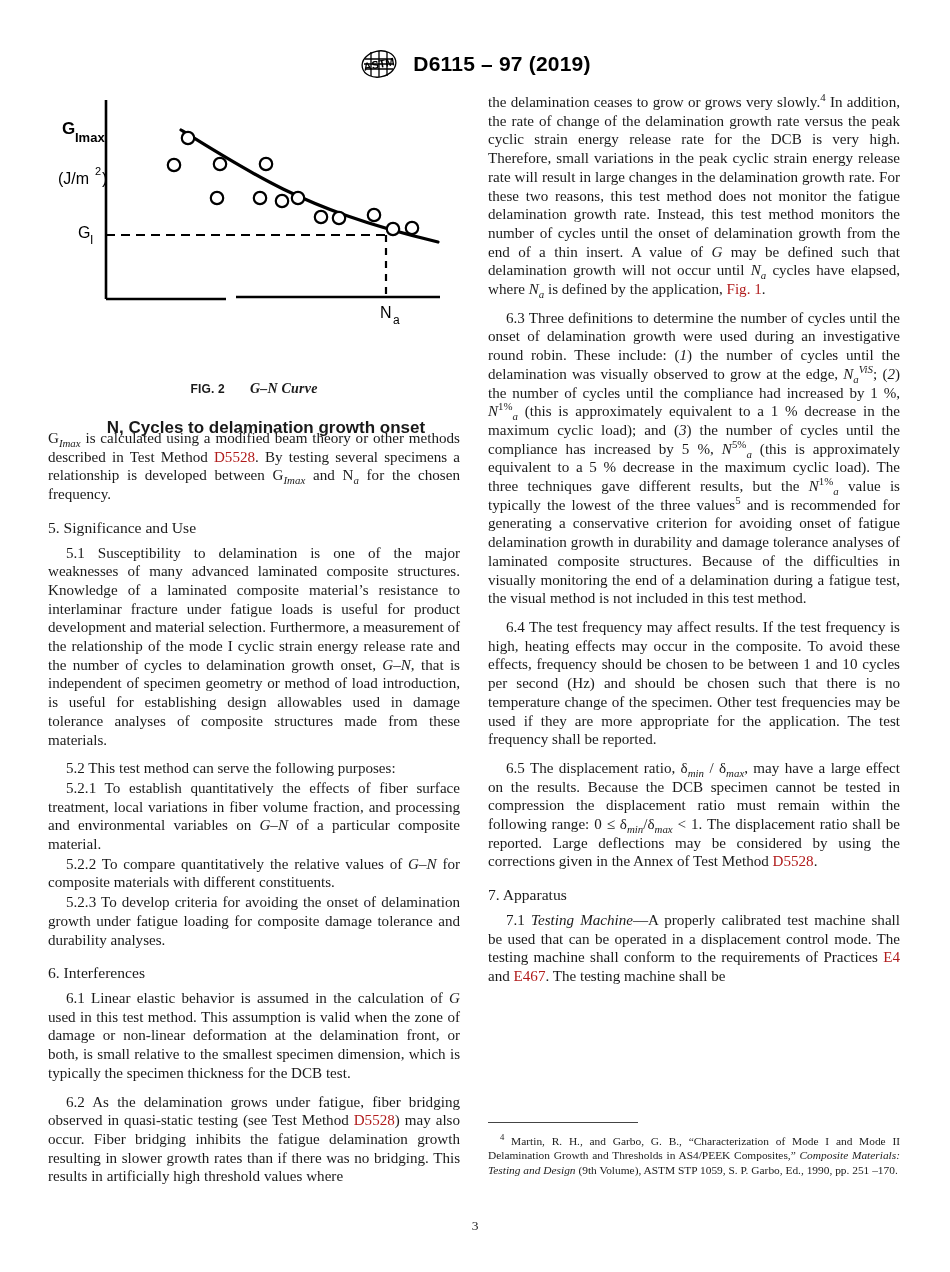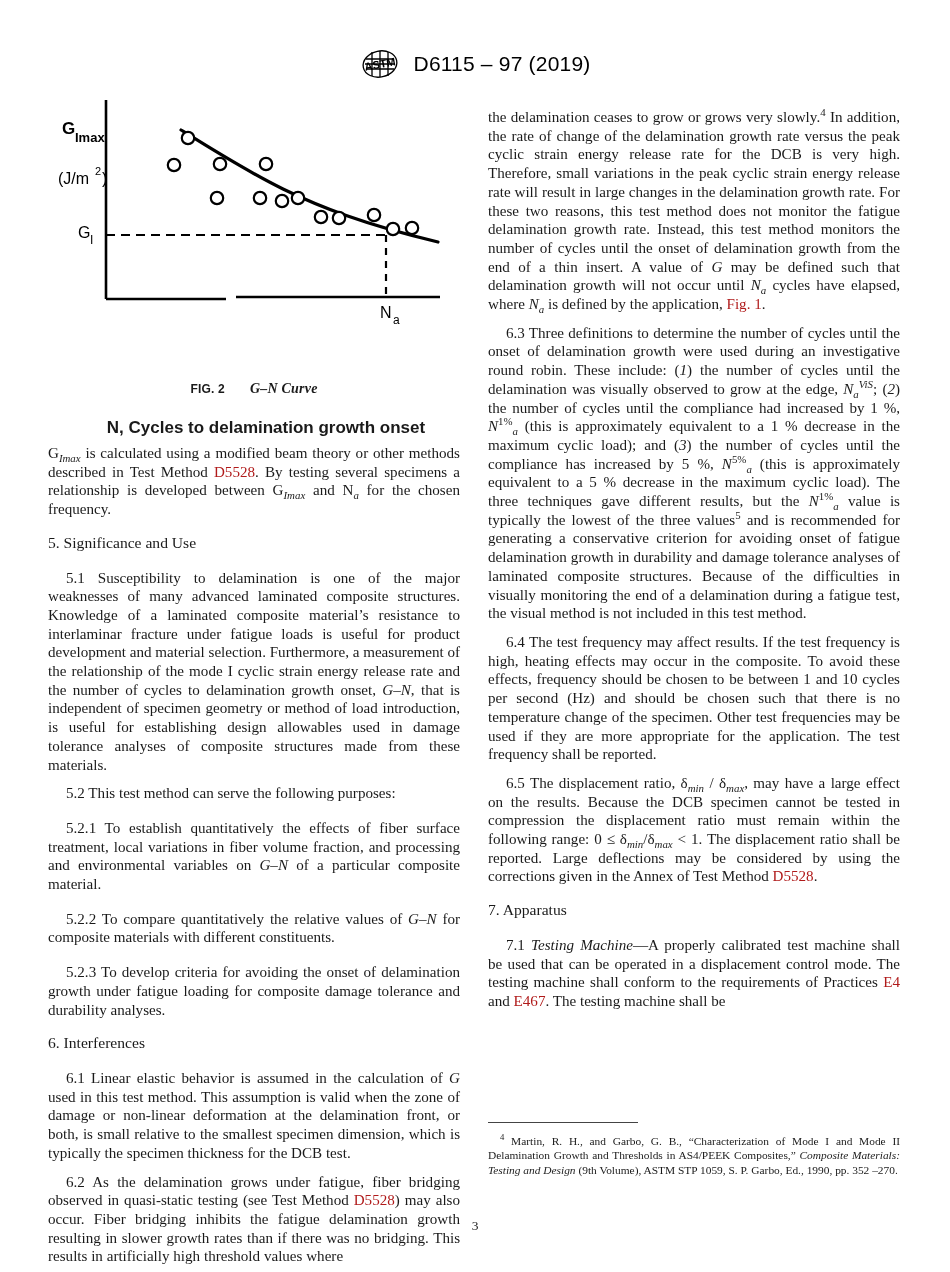--- a/index.html
+++ b/index.html
@@ -34,40 +34,40 @@
     gap: 14px;
   }
   .astm-logo {
     display: inline-block;
     width: 40px;
     height: 32px;
     position: relative;
   }
   .header-title {
     font-family: "Liberation Sans", sans-serif;
-    font-weight: normal;
+    font-weight: bold;
     font-size: 21px;
     letter-spacing: 0.2px;
     color: #000;
   }
 
   
   .col {
     position: absolute;
     top: 92px;
     width: 412px;
     text-align: justify;
     font-size: 15.1px;
     line-height: 18.7px;
   }
   .col-left { left: 48px; }
   .col-right { left: 488px; }
 
   p.para {
-    margin: 16px 0 0 0;
+    margin: 1px 0 0 0;
     text-indent: 18px;
     text-align: justify;
     text-justify: inter-word;
     hyphens: manual;
   }
   p.para.noindent { text-indent: 0; }
   p.gap { margin-top: 10px; }
 
   h3.sect {
     font-family: "Liberation Serif", serif;
@@ -278,19 +278,19 @@
     <h3 class="sect">7.  Apparatus</h3>
 
     <p class="para">
       <span>7.1 </span><span class="it">Testing Machine</span><span>—A properly calibrated test machine shall be used that can be operated in a displacement control mode. The testing machine shall conform to the requirements of Practices </span><span class="red">E4</span><span> and </span><span class="red">E467</span><span>. The testing machine shall be</span>
     </p>
   </div>
 
   <div class="footnote-rule"></div>
   <div class="footnotes">
     <p>
-      <span class="fn-num">4</span><span> Martin, R. H., and Garbo, G. B., “Characterization of Mode I and Mode II Delamination Growth and Thresholds in AS4/PEEK Composites,” </span><span class="it">Composite Materials: Testing and Design</span><span> (9th Volume), ASTM STP 1059, S. P. Garbo, Ed., 1990, pp. 352 –270.</span>
+      <span class="fn-num">4</span><span> Martin, R. H., and Garbo, G. B., “Characterization of Mode I and Mode II Delamination Growth and Thresholds in AS4/PEEK Composites,” </span><span class="it">Composite Materials: Testing and Design</span><span> (9th Volume), ASTM STP 1059, S. P. Garbo, Ed., 1990, pp. 251 –170.</span>
     </p>
   </div>
 
   <div class="page-number">3</div>
 
 </div>
 
 </body></html>

